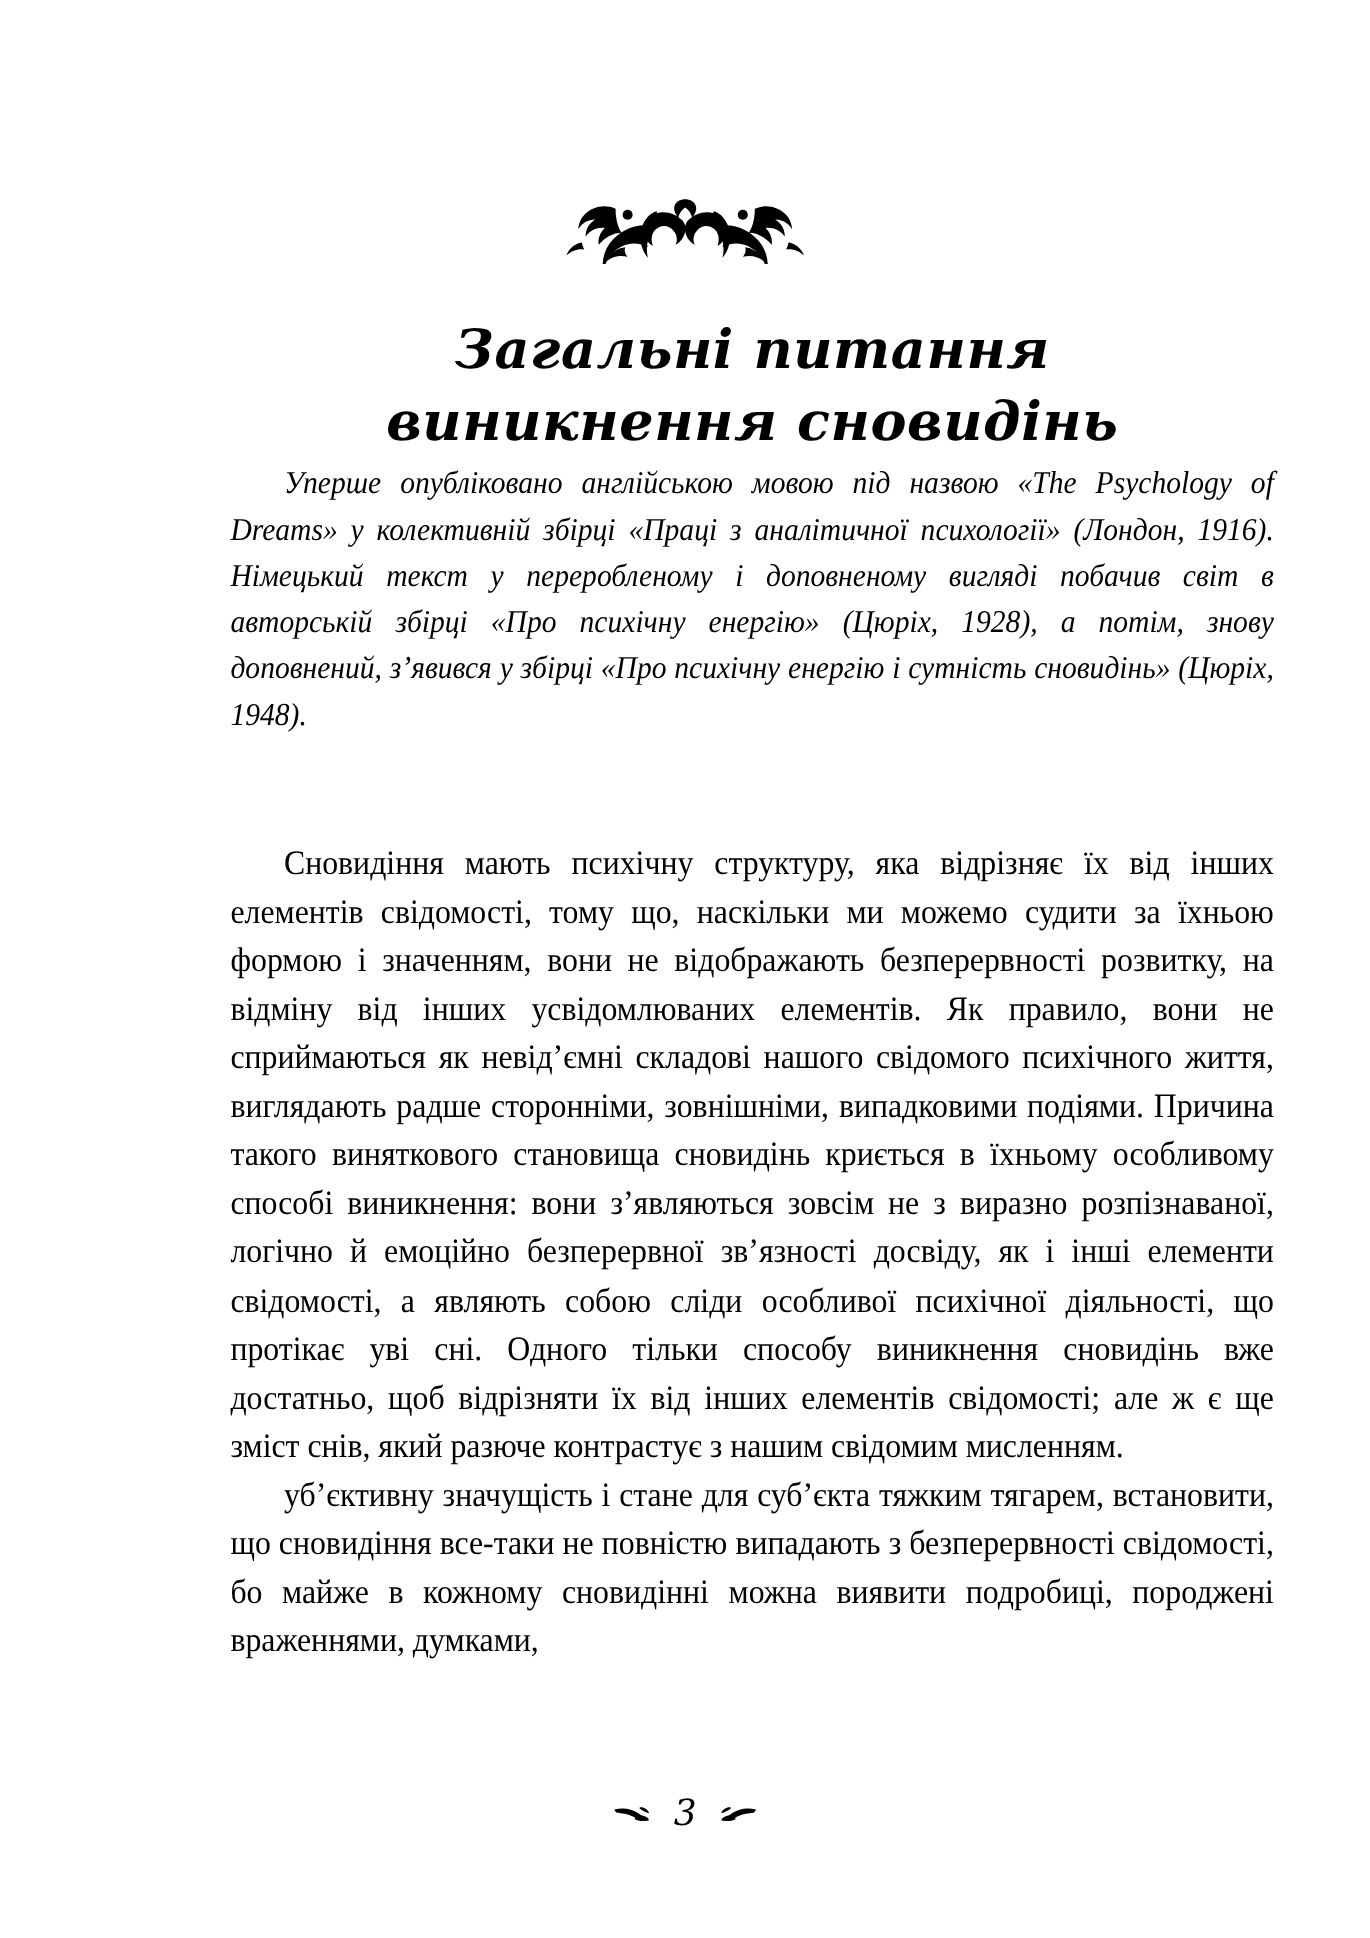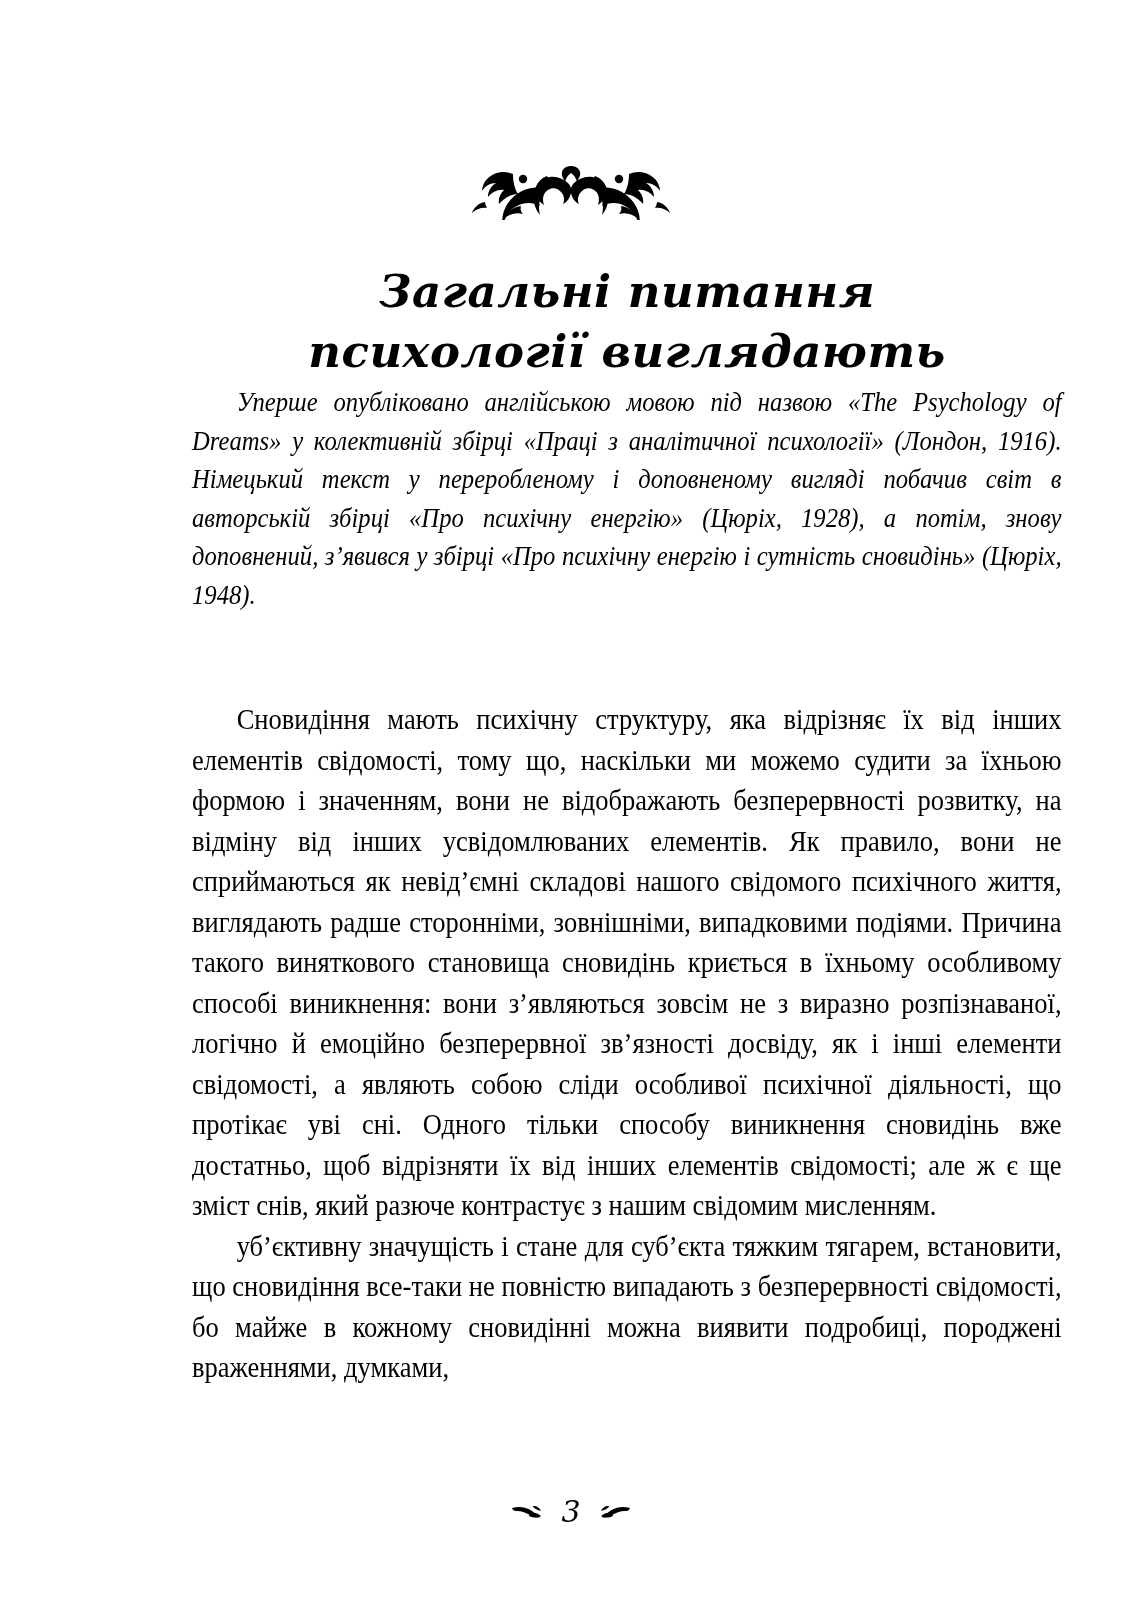--- a/index.html
+++ b/index.html
@@ -153,21 +153,21 @@
 
         <path d="M34 44 c-6 1 -11 5 -13 11 c4 -4 10 -6 15 -5 c-1 -2 -2 -4 -2 -6 z"></path>
 
         <path d="M206 44 c6 1 11 5 13 11 c-4 -4 -10 -6 -15 -5 c1 -2 2 -4 2 -6 z"></path>
       </g>
     </svg>
   </div>
 
   <h1 class="chapter-title">
     <span class="title-line">Загальні питання</span>
-    <span class="title-line">психології виглядають</span>
+    <span class="title-line">виникнення сновидінь</span>
   </h1>
 
   <div class="intro-note">Уперше опубліковано англійською мовою під назвою «The Psychology of Dreams» у колективній збірці «Праці з аналітичної психології» (Лондон, 1916). Німецький текст у переробленому і доповненому вигляді побачив світ в авторській збірці «Про психічну енергію» (Цюріх, 1928), а потім, знову доповнений, з’явився у збірці «Про психічну енергію і сутність сновидінь» (Цюріх, 1948).</div>
 
   <div class="body-copy">
     <p>Сновидіння мають психічну структуру, яка відрізняє їх від інших елементів свідомості, тому що, наскільки ми можемо судити за їхньою формою і значенням, вони не відображають безперервності розвитку, на відміну від інших усвідомлюваних елементів. Як правило, вони не сприймаються як невід’ємні складові нашого свідомого психічного життя, виглядають радше сторонніми, зовнішніми, випадковими подіями. Причина такого виняткового становища сновидінь криється в їхньому особливому способі виникнення: вони з’являються зовсім не з виразно розпізнаваної, логічно й емоційно безперервної зв’язності досвіду, як і інші елементи свідомості, а являють собою сліди особливої психічної діяльності, що протікає уві сні. Одного тільки способу виникнення сновидінь вже достатньо, щоб відрізняти їх від інших елементів свідомості; але ж є ще зміст снів, який разюче контрастує з нашим свідомим мисленням.</p>
     <p>уб’єктивну значущість і стане для суб’єкта тяжким тягарем, встановити, що сновидіння все-таки не повністю випадають з безперервності свідомості, бо майже в кожному сновидінні можна виявити подробиці, породжені враженнями, думками,</p>
   </div>
 
   <div class="page-footer">

